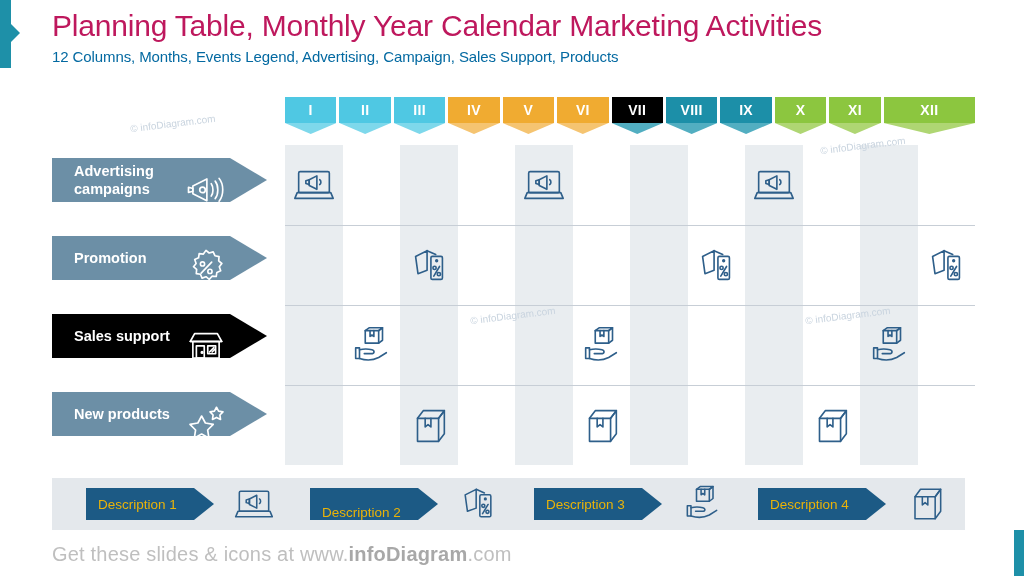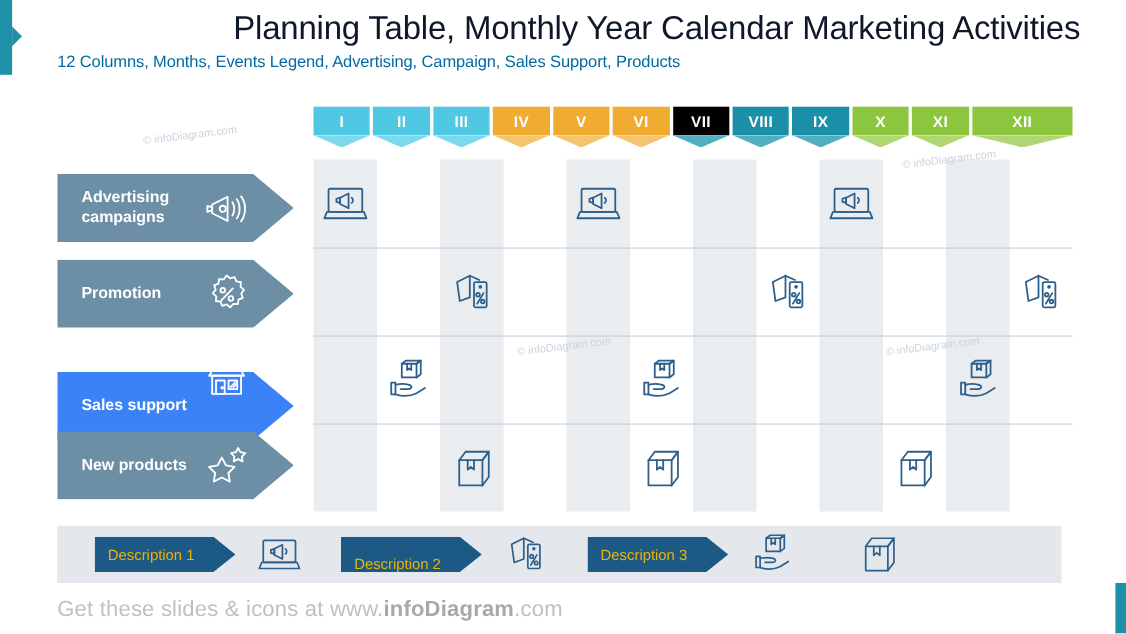--- a/index.html
+++ b/index.html
@@ -24,22 +24,22 @@
     border-left:9px solid #1E90A8;
   }
   #right-accent{
     position:absolute;right:0;bottom:0;width:10px;height:46px;
     background:#1E90A8;
   }
 
   
   #header{position:absolute;left:52px;top:8px;width:930px;}
   #page-title{
-    font-size:30px;color:#0f172a;font-weight:400;
-    letter-spacing:-0.2px;line-height:1.18;white-space:nowrap;text-align:right;
+    font-size:30px;color:#be185d;font-weight:400;
+    letter-spacing:-0.2px;line-height:1.18;white-space:nowrap;
   }
   #page-subtitle{
     font-size:15px;color:#0369a1;font-weight:400;
     margin-top:5px;letter-spacing:-0.1px;white-space:nowrap;
   }
 
   
   #months-row{
     position:absolute;left:285px;top:97px;
     width:690px;height:34px;
@@ -64,21 +64,21 @@
     position:absolute;left:0;top:26px;right:0;height:11px;
     clip-path:polygon(0 0,100% 0,50% 100%);
   }
 
   
   .row-label{
     position:absolute;left:52px;
     width:215px;height:62px;
   }
   .row-label-body{
-    position:absolute;left:0;top:0;width:215px;height:62px;
+    position:absolute;left:0;top:0;width:215px;height:44px;
     background:#6C8FA6;
     clip-path:polygon(0 0, 178px 0, 215px 50%, 178px 100%, 0 100%);
     filter:drop-shadow(2px 2px 2px rgba(80,100,120,0.38));
     display:flex;align-items:center;
   }
   .row-label-text{
     color:#ffffff;font-size:14.5px;font-weight:bold;
     line-height:1.25;margin-left:22px;width:108px;
   }
   .row-label-icon{
@@ -265,21 +265,21 @@
       <div class="row-label-icon">
         <svg viewBox="0 0 48 48" width="100%" height="100%" fill="none" stroke="#ffffff" stroke-width="1.9" stroke-linecap="round" stroke-linejoin="round">
           <path d="M24 5l3.6 3 4.6-1.3 2 4.4 4.7 1 -.4 4.8 3.6 3.1-2.9 3.8 1.6 4.5-4.4 1.9-.7 4.7-4.8-.4-3.2 3.6-3.7-3-4.5 1.6-1.9-4.4-4.7-.7.4-4.8-3.6-3.2 3-3.7-1.6-4.5 4.4-1.9.7-4.7 4.8.4z"></path>
           <circle cx="20" cy="20.5" r="2.4"></circle>
           <circle cx="28.5" cy="29" r="2.4"></circle>
           <path d="M30.5 18.5L18.5 31"></path>
         </svg>
       </div>
     </div>
     <div class="row-label" style="top: 314px;">
-      <div class="row-label-body" style="background: #3b82f6; margin-top: 24px;">
+      <div class="row-label-body" style="background: #000000;">
         <div class="row-label-text">Sales support</div>
       </div>
       <div class="row-label-icon">
         <svg viewBox="0 0 48 48" width="100%" height="100%" fill="none" stroke="#ffffff" stroke-width="1.9" stroke-linecap="round" stroke-linejoin="round">
           <path d="M9 20h30v19H9z"></path>
           <path d="M6 20l5-9h26l5 9z"></path>
           <path d="M6 20h36"></path>
           <path d="M13 25h9v14h-9z"></path>
           <circle cx="19.5" cy="32.5" r="0.9" fill="#ffffff"></circle>
           <path d="M26 25h9v9h-9z"></path>
@@ -528,20 +528,23 @@
           <path d="M18 8l4-3h14l-4 3"></path>
           <path d="M32 8l4-3v13l-4 3"></path>
           <path d="M23 8v6l2-1.5L27 14V8"></path>
           <path d="M8 26h4v11H8z"></path>
           <path d="M12 28c4-1 9-1 13 0 3 .8 3 4-1 4h-7"></path>
           <path d="M12 37c6 2 14 2 20-1l8-5"></path>
         </svg>
       </div>
     </div>
     <div class="legend-item">
+      <div class="legend-chevron" style="background: rgb(28, 90, 133);">
+        <span class="legend-chevron-text">Description 4</span>
+      </div>
       <div class="legend-icon">
         <svg viewBox="0 0 48 48" width="100%" height="100%" fill="none" stroke="#2E5F8A" stroke-width="1.7" stroke-linecap="round" stroke-linejoin="round">
           <path d="M12 16h22v24H12z"></path>
           <path d="M12 16l6-8h22l-6 8"></path>
           <path d="M34 16l6-8v24l-6 8"></path>
           <path d="M20 16v9l3-2.5 3 2.5v-9"></path>
         </svg>
       </div>
     </div>
   </div>

